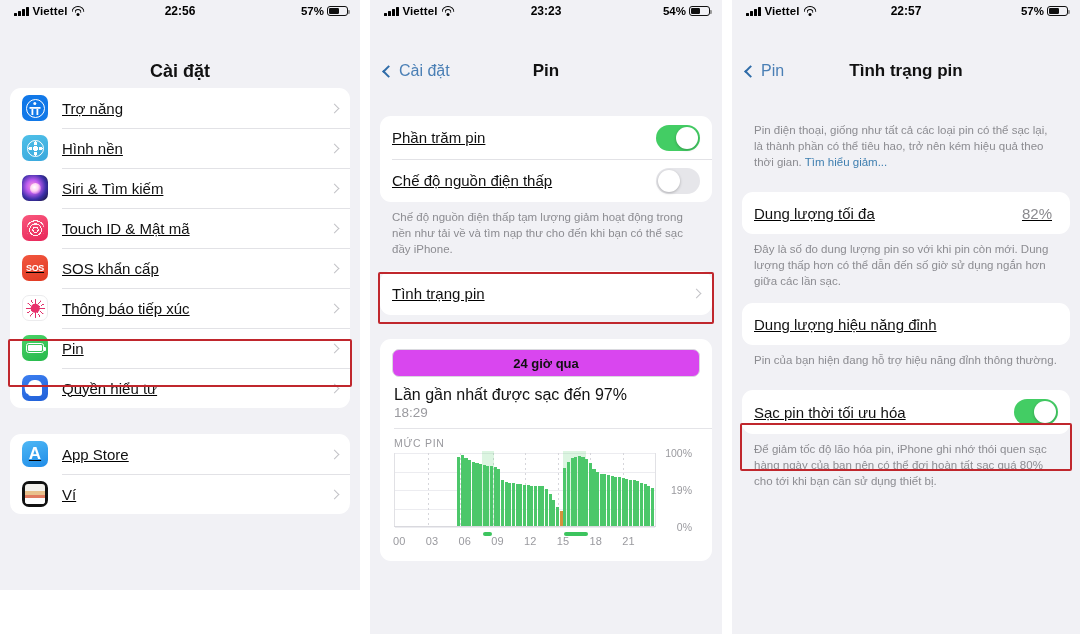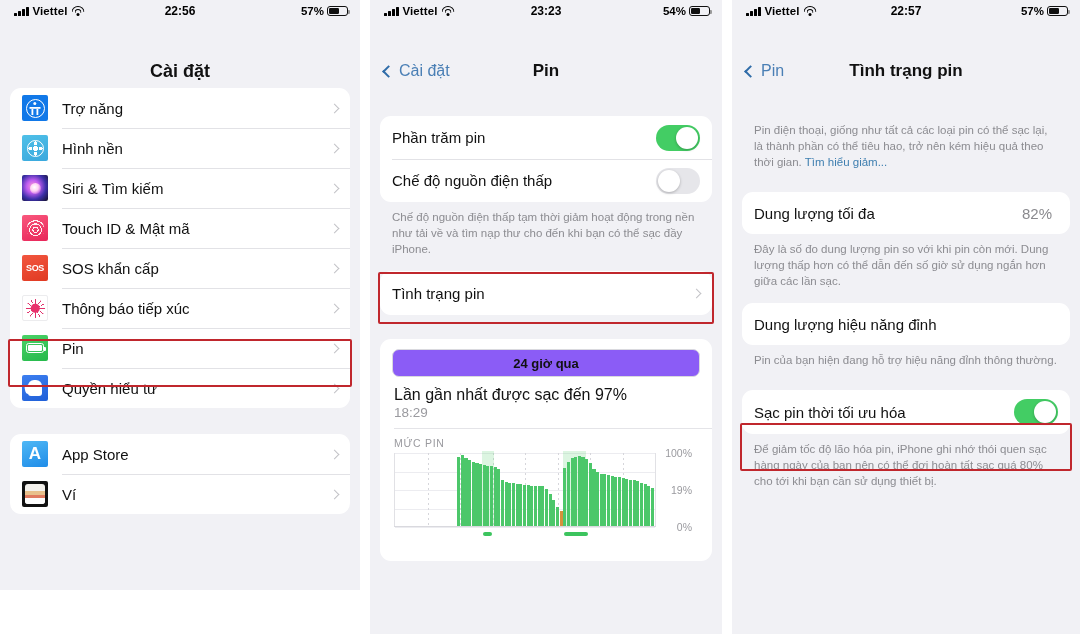--- a/index.html
+++ b/index.html
@@ -50,24 +50,24 @@
 
   
   .navbar { position: relative; z-index: 3; height: 34px; display:flex; align-items:center; padding: 0 14px; margin-top: 32px; }
   .nav-back { display:flex; align-items:center; gap:4px; color:#4a7fb5; font-size:16px; cursor:pointer; }
   .chev-left { width:9px; height:9px; border-left:2.4px solid #2f6ca8; border-bottom:2.4px solid #2f6ca8; transform: rotate(45deg); margin-right:2px; }
   .nav-title { position:absolute; left:0; right:0; text-align:center; font-size:17px; font-weight:bold; color:#111; pointer-events:none; }
   .nav-title-lg { font-size:18px; }
 
   
   .card { background:#fff; border-radius:11px; margin: 0 10px; overflow:hidden; position:relative; z-index:2;}
-  .row { display:flex; align-items:center; height:40px; padding-left:12px; padding-right:12px; position:relative; }
+  .row { display:flex; align-items:center; height:40px; padding-left:12px; padding-right:12px; position:relative;text-decoration:underline; }
   .row + .row::before { content:""; position:absolute; left:52px; right:0; top:0; height:1px; background:#e2e2e6; }
   .row.norule + .row.norule::before { left:12px; }
-  .ico { width:26px; height:26px; border-radius:2px; flex:0 0 auto; margin-right:14px; display:flex; align-items:center; justify-content:center; position:relative; overflow:hidden; }
+  .ico { width:26px; height:26px; border-radius:7px; flex:0 0 auto; margin-right:14px; display:flex; align-items:center; justify-content:center; position:relative; overflow:hidden; }
   .row-label { font-size:15px; color:#111; flex:1 1 auto; white-space:nowrap; }
   .row-value { font-size:15px; color:#8a8a8e; margin-right:6px; }
   .chev { width:7px; height:7px; border-top:1.8px solid #c2c2c6; border-right:1.8px solid #c2c2c6; transform:rotate(45deg); flex:0 0 auto; }
   .section-gap { height:26px; }
   .footnote { font-size:11.5px; line-height:16px; color:#8c8c91; padding: 7px 22px 0 22px; position:relative; z-index:2; }
   .footnote a { color:#3f7fb0; text-decoration:none; }
 
   
   .sw { width:44px; height:26px; border-radius:13px; position:relative; flex:0 0 auto; }
   .sw.on { background:#43cd64; }
@@ -112,21 +112,21 @@
   .ic-priv .glyph { width:14px; height:16px; background:#fff; border-radius: 6px 6px 3px 3px; position:relative; }
   .ic-priv .glyph::before { content:""; position:absolute; left:-3.4px; top:5px; width:5px; height:9px; background:#fff; border-radius:3px 0 0 3px; transform:rotate(-12deg); }
   .ic-appstore { background: linear-gradient(160deg,#4fb8f5,#1f8ce8); }
   .ic-appstore .glyph { color:#fff; font-size:17px; font-weight:bold; line-height:1; transform:translateY(-1px); }
   .ic-wallet { background:#111; padding:3px; }
   .ic-wallet .glyph { width:100%; height:100%; border-radius:3px; background:
       linear-gradient(to bottom, #f3f1ec 0 34%, #e8c08b 34% 56%, #e07a5f 56% 74%, #f3f1ec 74% 100%); position:relative; }
   .ic-wallet .glyph::after { content:""; position:absolute; left:0; right:0; bottom:0; height:30%; background:#fdfdfd; border-radius:0 0 3px 3px; }
 
   
-  .seg { margin:10px 12px 0 12px; height:28px; border:1px solid #d9d9de; border-radius:7px; background:#8b5cf6;
+  .seg { margin:10px 12px 0 12px; height:28px; border:1px solid #d9d9de; border-radius:7px; background:#d946ef;
          display:flex; align-items:center; justify-content:center; font-size:13px; font-weight:bold; color:#111; }
   .chg-title { font-size:16px; color:#111; padding:9px 14px 0 14px; font-weight:400; }
   .chg-time { font-size:13.5px; color:#9a9a9f; padding:1px 14px 8px 14px; }
   .divider { height:1px; background:#e4e4e8; margin-left:14px; }
   .chart-head { font-size:10.5px; letter-spacing:.7px; color:#9a9a9f; padding:8px 0 4px 14px; }
 
   
   .chart-wrap { position:relative; margin:0 10px 0 14px; height:100px; }
   .plot { position:absolute; left:0; top:0; right:46px; bottom:26px; border-left:1px solid #e1e1e5; border-right:1px solid #e1e1e5; }
   .grid-h { position:absolute; left:0; right:0; height:1px; background:#ececf0; }
@@ -304,21 +304,21 @@
           </span>
       </div>
       <div class="row norule" style="height:43px">
         <span class="row-label">Chế độ nguồn điện thấp</span>
         <span class="sw off">
             <span class="knob"></span>
           </span>
       </div>
     </div>
 
-    <div class="footnote">Chế độ nguồn điện thấp tạm thời giảm hoạt động trong nền như tải về và tìm nạp thư cho đến khi bạn có thể sạc đầy iPhone.</div>
+    <div class="footnote">Chế độ nguồn điện thấp tạm lượng giảm hoạt động trong nền như tải về và tìm nạp thư cho đến khi bạn có thể sạc đầy iPhone.</div>
 
     <div style="height:14px"></div>
 
     <div class="card">
       <div class="row norule" style="height:44px">
         <span class="row-label">Tình trạng pin</span>
         <span class="chev"></span>
       </div>
     </div>
 
@@ -425,20 +425,30 @@
               <div class="bar" style="height: 53%;"></div>
             </div>
 
           <div class="chgdot" style="left:34%;width:9px;"></div>
           <div class="chgdot" style="left:65%;width:24px;"></div>
         </div>
         <div class="ylab" style="top:0px">100%</div>
         <div class="ylab" style="top:37px">19%</div>
         <div class="ylab" style="top:74px">0%</div>
         <div class="axis-base"></div>
+        <div class="xrow">
+          <div class="xlab" style="left:2%">00</div>
+          <div class="xlab" style="left:14.5%">03</div>
+          <div class="xlab" style="left:27%">06</div>
+          <div class="xlab" style="left:39.5%">09</div>
+          <div class="xlab" style="left:52%">12</div>
+          <div class="xlab" style="left:64.5%">15</div>
+          <div class="xlab" style="left:77%">18</div>
+          <div class="xlab" style="left:89.5%">21</div>
+        </div>
       </div>
       <div style="height:8px"></div>
     </div>
 
     <div class="hl" style="left:8px; top:272px; width:336px; height:52px;"></div>
   </div>
 
   <div class="gap-2"></div>
 
   <div class="panel panel-3">

